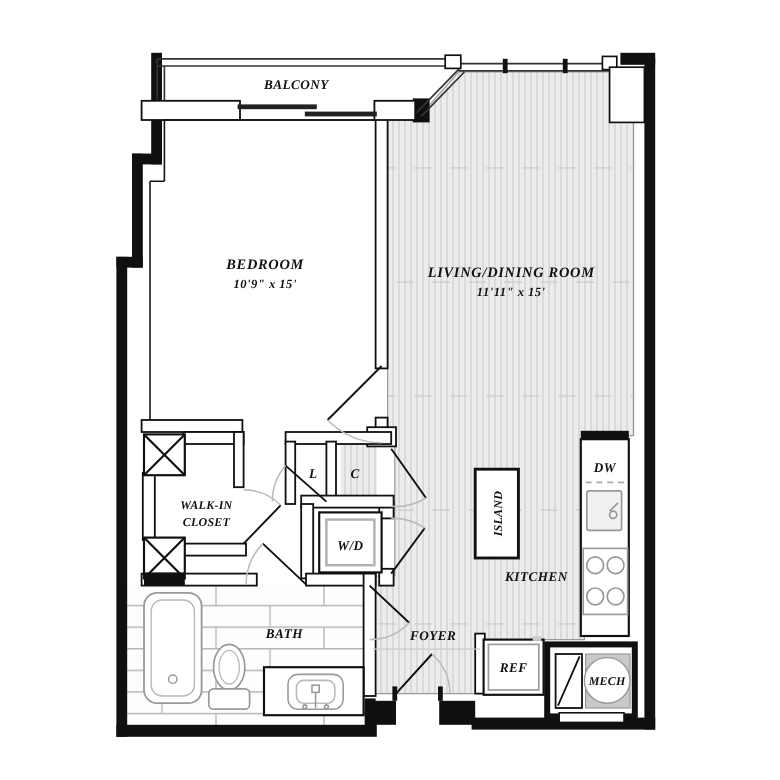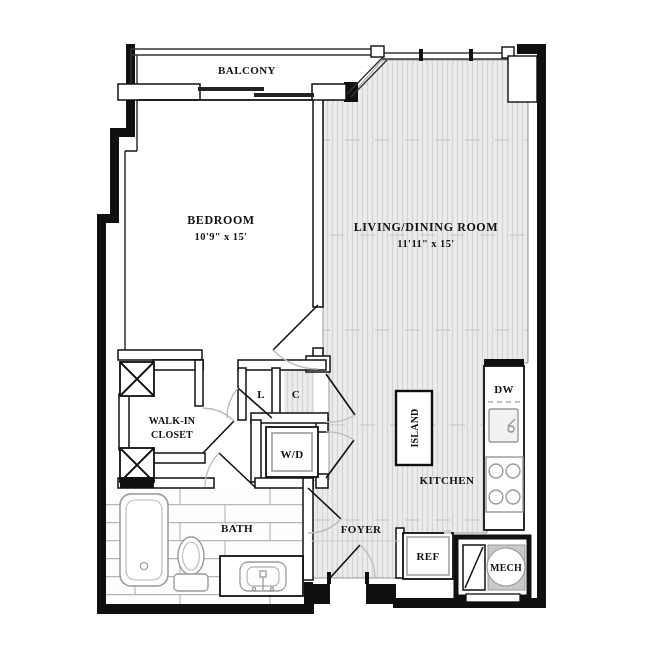--- a/index.html
+++ b/index.html
@@ -1,17 +1,17 @@
 <!DOCTYPE html>
 <html><head>
 <meta charset="utf-8">
 <style>
   html,body{margin:0;padding:0;background:#fff;}
   .stage{position:relative;width:650px;height:650px;background:#ffffff;overflow:hidden;
-         font-family:"Liberation Serif","DejaVu Serif",serif;}
+         font-family:"Liberation Serif","DejaVu Serif",serif;font-style:italic;}
   svg{position:absolute;top:0;left:0;}
   text{font-family:"Liberation Serif","DejaVu Serif",serif;font-weight:bold;fill:#111;}
   .room-label{font-size:12px;letter-spacing:.6px;}
   .dim-label{font-size:10.5px;letter-spacing:.4px;}
   .small-label{font-size:11px;letter-spacing:.4px;}
   .tiny-label{font-size:10px;letter-spacing:.2px;}
 </style>
 </head>
 <body>
 

